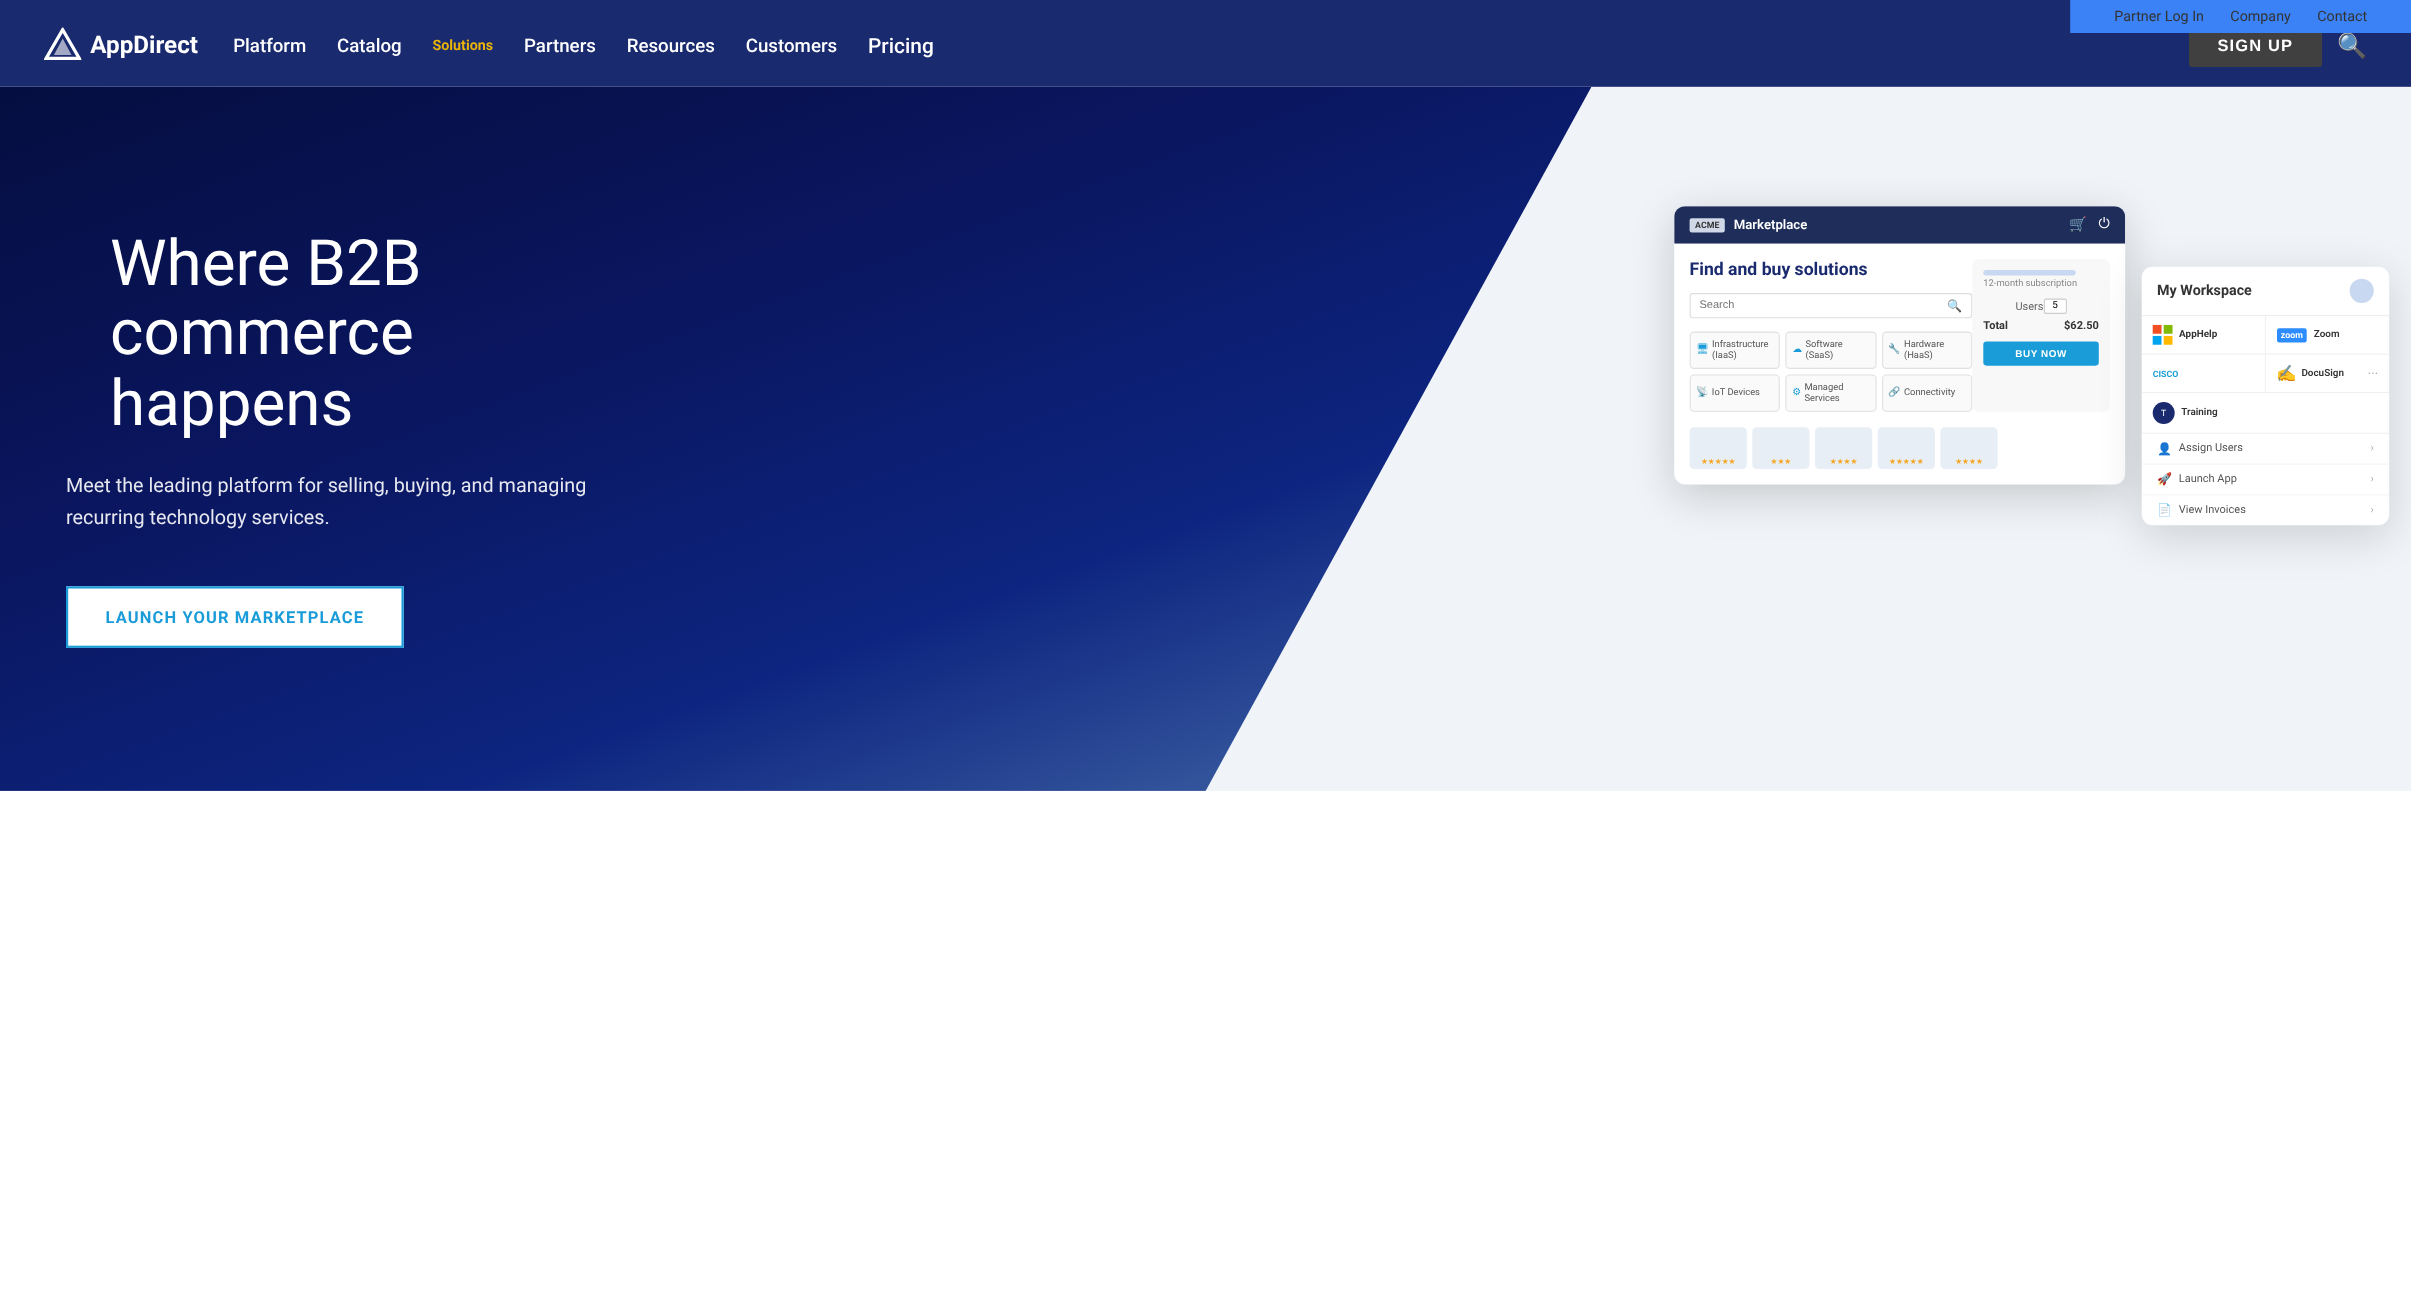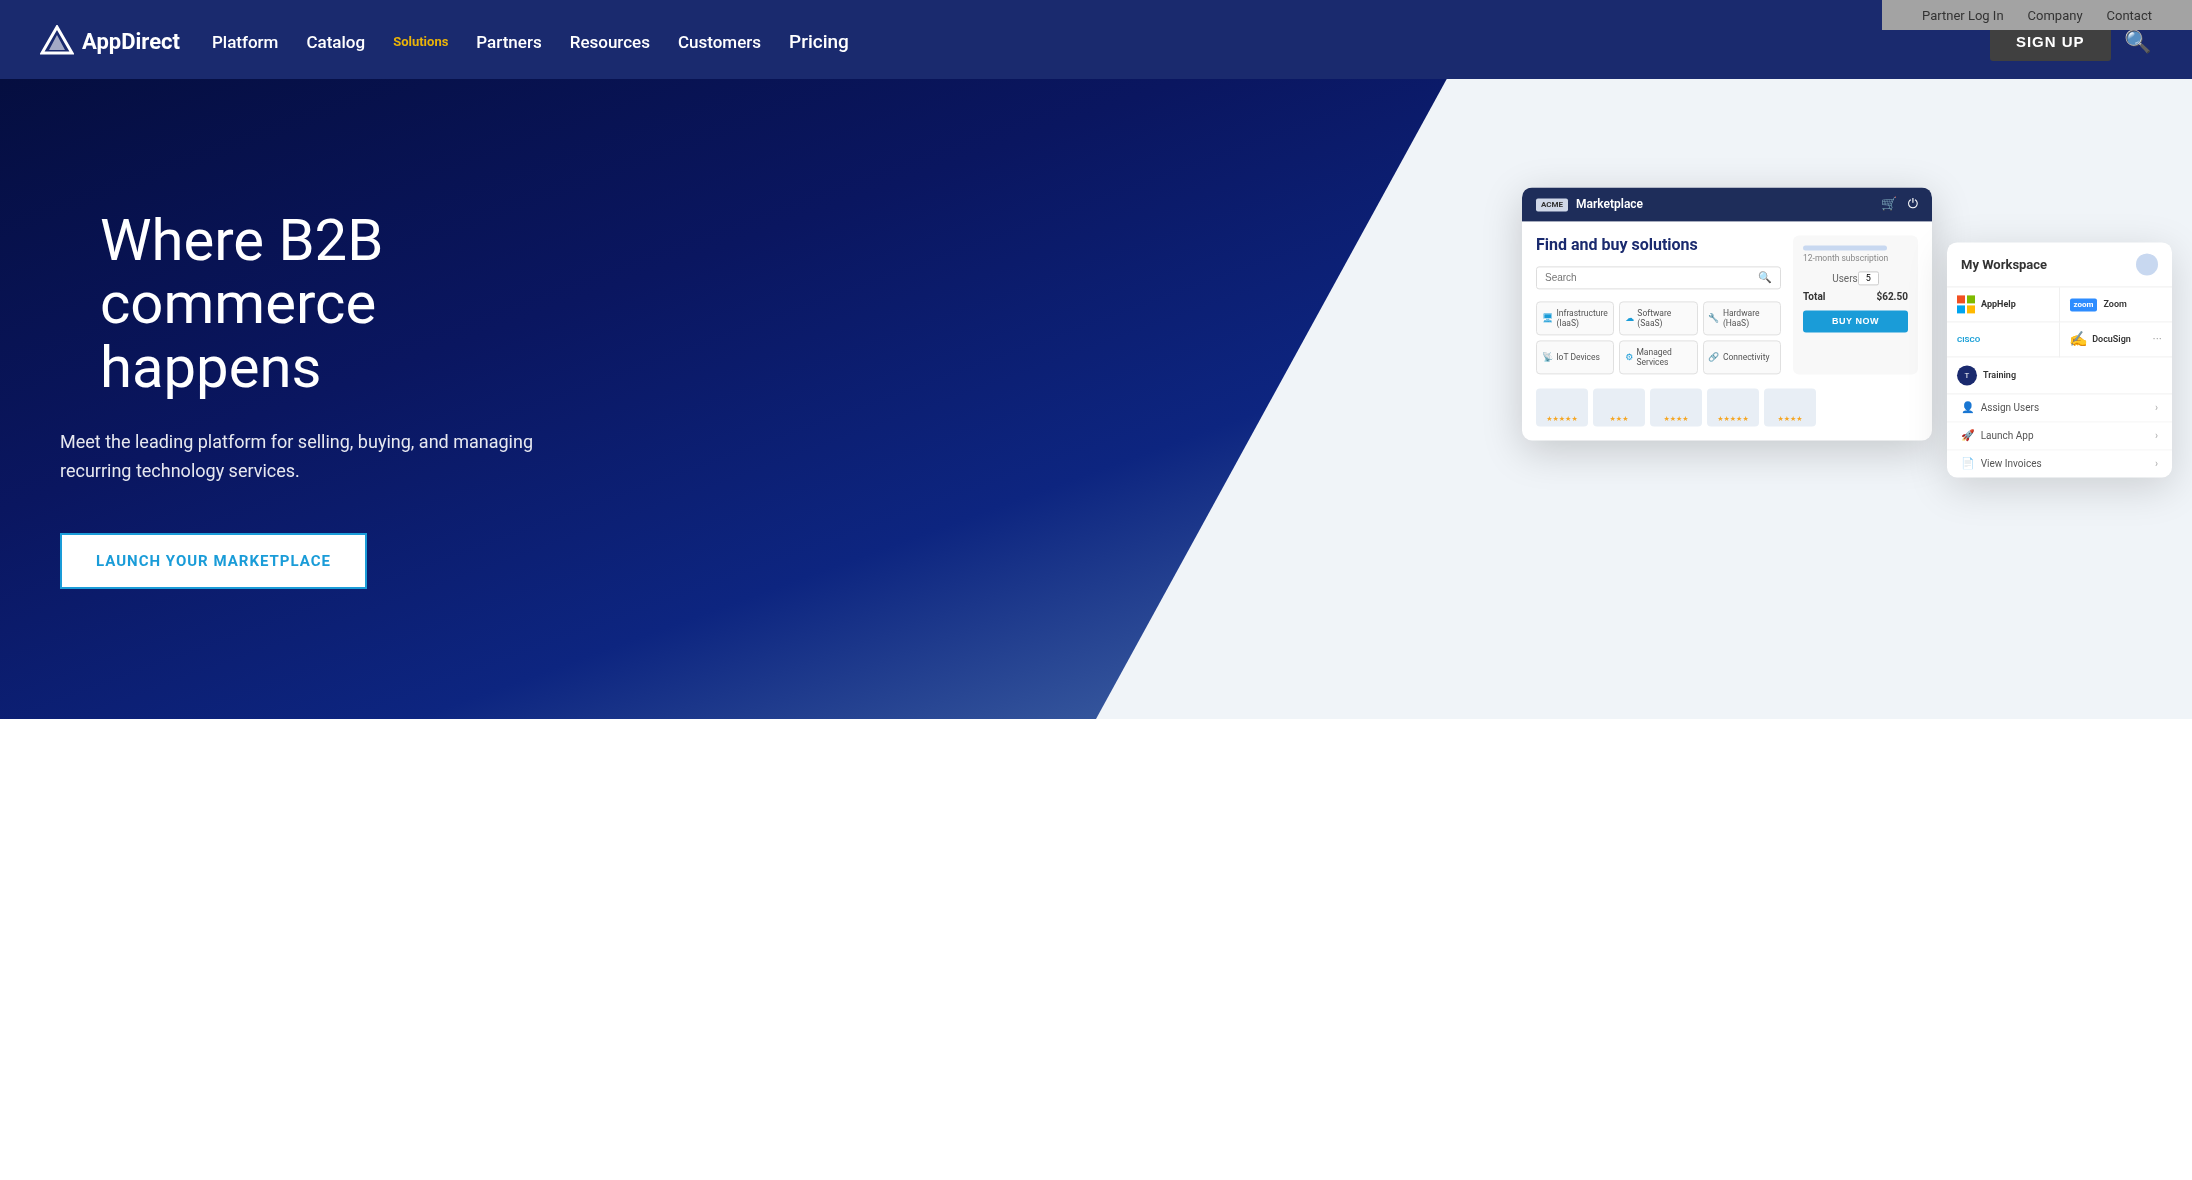--- a/index.html
+++ b/index.html
@@ -2,21 +2,21 @@
 <html><head>
   <meta charset="utf-8">
   <style>
     * { margin: 0; padding: 0; box-sizing: border-box; }
     body { font-family: -apple-system, BlinkMacSystemFont, 'Segoe UI', Roboto, sans-serif; overflow-x: hidden; }
   </style>
 </head>
 <body>
 
 <div style="position:relative; background:#1a2a6e;">
-  <div style="position:absolute; top:0; right:0; background:#a3a3a3; height:30px; display:flex; align-items:center; padding:0 40px; gap:24px; z-index:20;">
+  <div style="position:absolute; top:0; right:0; background:#3b82f6; height:30px; display:flex; align-items:center; padding:0 40px; gap:24px; z-index:20;">
     <a style="font-size:13px;color:#333;text-decoration:none;cursor:pointer;">Partner Log In</a>
     <a style="font-size:13px;color:#333;text-decoration:none;cursor:pointer;">Company</a>
     <a style="font-size:13px;color:#333;text-decoration:none;cursor:pointer;">Contact</a>
   </div>
 
   <div style="display:flex;align-items:center;padding:22px 40px 18px;gap:0;margin-top:0;">
     <div style="display:flex;align-items:center;gap:8px;margin-right:32px;cursor:pointer;">
       <svg width="34" height="34" viewBox="0 0 34 34" fill="none">
         <polygon points="17,2 32,28 2,28" fill="none" stroke="white" stroke-width="3"></polygon>
         <polygon points="17,10 25,25 9,25" fill="white" opacity="0.6"></polygon>
@@ -59,21 +59,21 @@
         <div style="display:flex;align-items:center;gap:8px;">
           <span style="background:#d0d8e8;color:#333;font-size:8px;font-weight:700;padding:2px 5px;border-radius:2px;">ACME</span>
           <span style="color:white;font-size:12px;font-weight:600;">Marketplace</span>
         </div>
         <div style="display:flex;gap:10px;color:white;font-size:13px;">
           <span>🛒</span>
           <span>⏻</span>
         </div>
       </div>
 
-      <div style="display:flex;padding:14px;gap:12px;">
+      <div style="display:flex;padding:14px;">
         <div style="flex:1;">
           <div style="font-size:16px;font-weight:700;color:#1a2a6e;line-height:1.3;margin-bottom:10px;">Find and buy solutions</div>
           <div style="display:flex;align-items:center;border:1px solid #ddd;border-radius:3px;padding:4px 8px;margin-bottom:12px;gap:6px;">
             <input type="text" style="width: 100%; border: none; outline: none; font-size: 10px; color: rgb(153, 153, 153);" placeholder="Search">
             <span style="color:#999;font-size:11px;">🔍</span>
           </div>
 
           <div style="display:grid;grid-template-columns:1fr 1fr 1fr;gap:5px;">
             <div style="border:1px solid #e0e0e0;border-radius:4px;padding:6px 5px;font-size:8.5px;color:#555;display:flex;align-items:center;gap:3px;background:#fafafa;">
               <span style="color:#1a9cd8;font-size:9px;">🖥</span>

